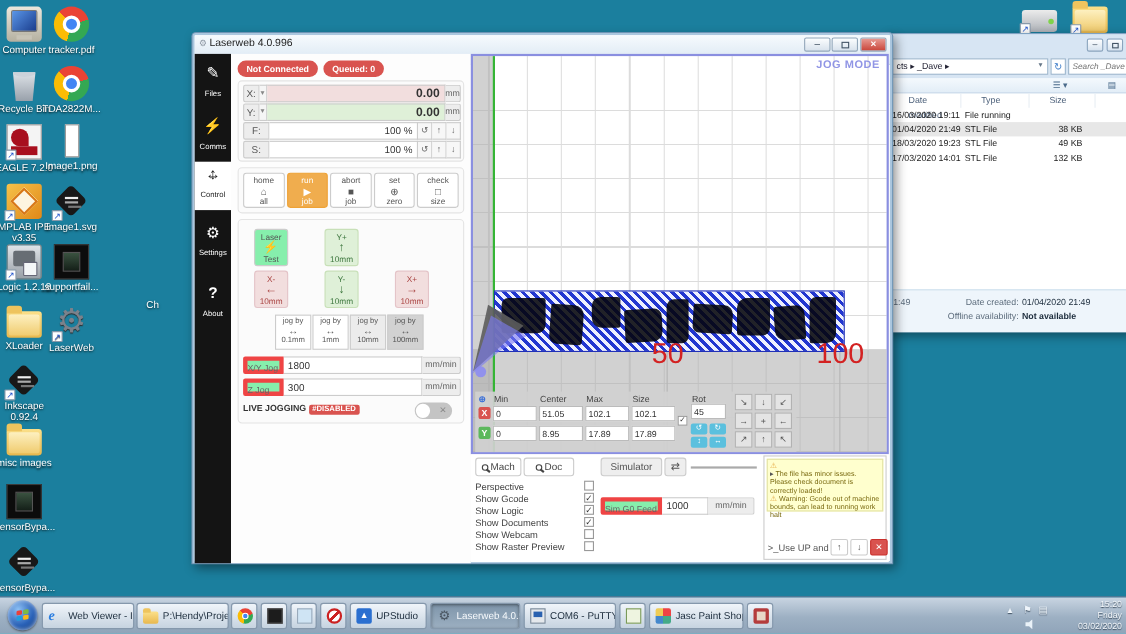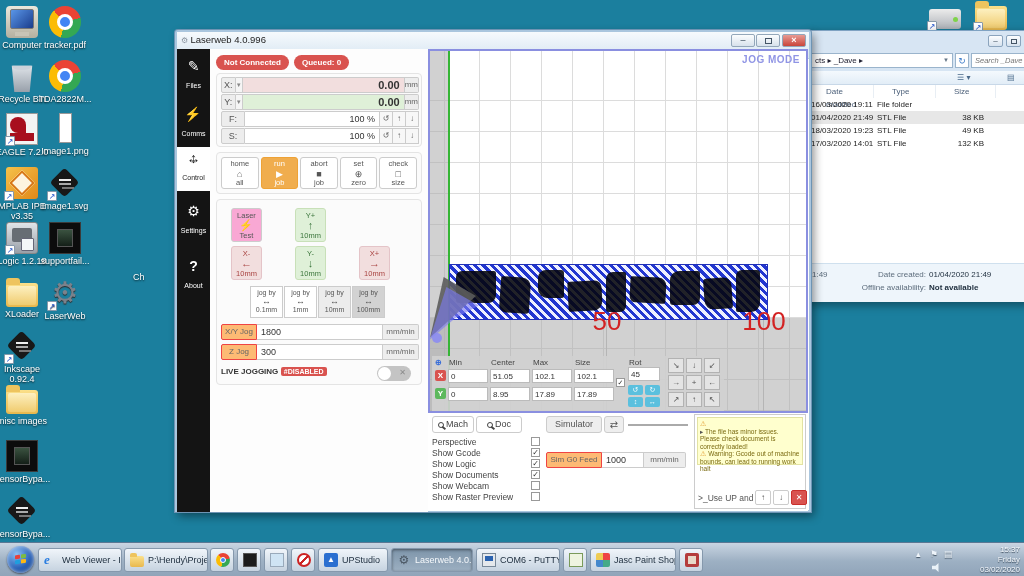--- a/index.html
+++ b/index.html
@@ -68,28 +68,28 @@
 .axrow{position:absolute;left:4px;width:198px;height:16px;display:flex}
 .axlab{width:24px;background:#ededed;border:1px solid #ccc;border-radius:2px 0 0 2px;text-align:center;line-height:14px;font-size:9px;color:#555}
 .caret{width:11px;background:#f5f5f5;border:1px solid #ccc;border-left:none;font-size:6px;line-height:14px;text-align:center;color:#888}
 .axin{flex:1;border:1px solid #ccc;border-left:none;text-align:right;font-size:11px;font-weight:bold;color:#333;padding:0 4px;font-family:Liberation Sans, sans-serif}
 .axin.pink{background:#f2dede}.axin.green{background:#dff0d8}
 .unit{width:24px;background:#ededed;border:1px solid #ccc;border-left:none;border-radius:0 2px 2px 0;text-align:center;line-height:14px;font-size:8px;color:#666}
 .mini{width:13px;background:#f7f7f7;border:1px solid #ccc;border-left:none;font-size:8px;line-height:14px;text-align:center;color:#666}
 .jbtn{flex:1;border:1px solid #ccc;background:#fff;margin:0 1px;border-radius:3px;text-align:center;font-size:7.5px;line-height:8.5px;color:#555;padding-top:2px}
 .jbtn .g{font-size:9px;line-height:10px;display:block}
 .jbtn.run{background:#f0ad4e;border-color:#eea236;color:#fff}
-.pad{position:absolute;width:31px;height:34px;border:1px solid #ccc;border-radius:3px;background:#f9a8d4;text-align:center;font-size:7.5px;line-height:9px;color:#555;padding-top:2px}
+.pad{position:absolute;width:31px;height:34px;border:1px solid #ccc;border-radius:3px;background:#86efac;text-align:center;font-size:7.5px;line-height:9px;color:#555;padding-top:2px}
 .pad .g{display:block;font-size:11px;line-height:11px}
 .pad.green{background:#dff0d8;border-color:#c8e0b8;color:#3c763d}
 .pad.pink{background:#f2dede;border-color:#e4c4c8;color:#a94442}
 .jogby{position:absolute;width:33px;height:32px;border:1px solid #ccc;background:#fff;text-align:center;font-size:7px;line-height:8px;color:#555;padding-top:2px}
 .jogby .g{display:block;font-size:9px;line-height:9px}
 .frow{position:absolute;left:4px;width:198px;height:16px;display:flex}
-.flab{width:44px;background:#fdba74;border:1px solid #ef4444;border-radius:2px 0 0 2px;text-align:center;line-height:14px;font-size:8px;color:#666}
+.flab{width:44px;background:#86efac;border:4px solid #ef4444;border-radius:2px 0 0 2px;line-height:14px;font-size:8px;color:#666}
 .fin{flex:1;border:1px solid #ccc;border-left:none;text-align:left;font-size:9px;color:#333;padding:0 4px}
 .funit{width:44px;background:#ededed;border:1px solid #ccc;border-left:none;border-radius:0 2px 2px 0;text-align:center;line-height:14px;font-size:8px;color:#666}
 .badge{background:#d9534f;color:#fff;font-size:7px;font-weight:bold;padding:1px 3px;border-radius:2px}
 .tgl{position:absolute;right:8px;width:34px;height:15px;border-radius:8px;background:#c4c4c4}
 .tgl::before{content:"";position:absolute;left:1px;top:1px;width:13px;height:13px;border-radius:50%;background:#fff}
 .tgl::after{content:"✕";position:absolute;right:5px;top:2px;font-size:8px;color:#8a8a8a}
 .wbt{position:absolute;height:20px;border:1px solid #ccc;border-radius:3px;background:#fff;font-size:9px;line-height:18px;text-align:center;color:#555}
 
 #cv{position:absolute;left:251px;top:17px;width:380px;height:364px;border:2px solid #8a8fe0;background:repeating-linear-gradient(to right,transparent 0 30px,#dcdcdc 30px 31px),repeating-linear-gradient(to bottom,transparent 0 30px,#dcdcdc 30px 31px),#fff;background-position:19px 0,0 19px,0 0;overflow:hidden}
 .gz{position:absolute;background:rgba(172,172,172,.55)}
@@ -254,21 +254,21 @@
   <div class="exp-toolbar">
     <span class="abs" style="left:150px;top:2px;font-size:8px;color:#4a6a8a">☰ ▾</span>
     <span class="abs" style="left:200px;top:2px;font-size:8px;color:#4a6a8a">▤</span>
   </div>
   <div class="exp-main">
     <div class="exp-h" style="left:0;width:66px">Date modified</div>
     <div class="exp-h" style="left:66px;width:62px">Type</div>
     <div class="exp-h" style="left:128px;width:60px">Size</div>
     <div class="exp-row" style="top:13px">
         <span style="left:3px">16/03/2020 19:11</span>
-        <span style="left:69px">File folder</span>
+        <span style="left:69px">File running</span>
         <span style="left:128px;width:48px;text-align:right"></span>
       </div>
     <div class="exp-row" style="top:26px;background:#e7e7e7">
         <span style="left:3px">01/04/2020 21:49</span>
         <span style="left:69px">STL File</span>
         <span style="left:128px;width:48px;text-align:right">38 KB</span>
       </div>
     <div class="exp-row" style="top:39px">
         <span style="left:3px">18/03/2020 19:23</span>
         <span style="left:69px">STL File</span>
@@ -508,18 +508,18 @@
     </div>
   <div class="tbt" style="left:679px;width:24px">
       <span class="ti ti-psp2"></span>
     </div>
   <div class="tray" style="width:110px">
     <span class="trico" style="left:2px;top:6px">▴</span>
     <span class="trico" style="left:16px;top:6px">⚑</span>
     <span class="trico" style="left:30px;top:6px">▤</span>
     <span class="spk" style="left:18px;top:20px"></span>
     <div class="clock">
-      <div>15:37</div>
+      <div>15:20</div>
       <div>Friday</div>
       <div>03/02/2020</div>
     </div>
   </div>
 </div>
 
 </body></html>

